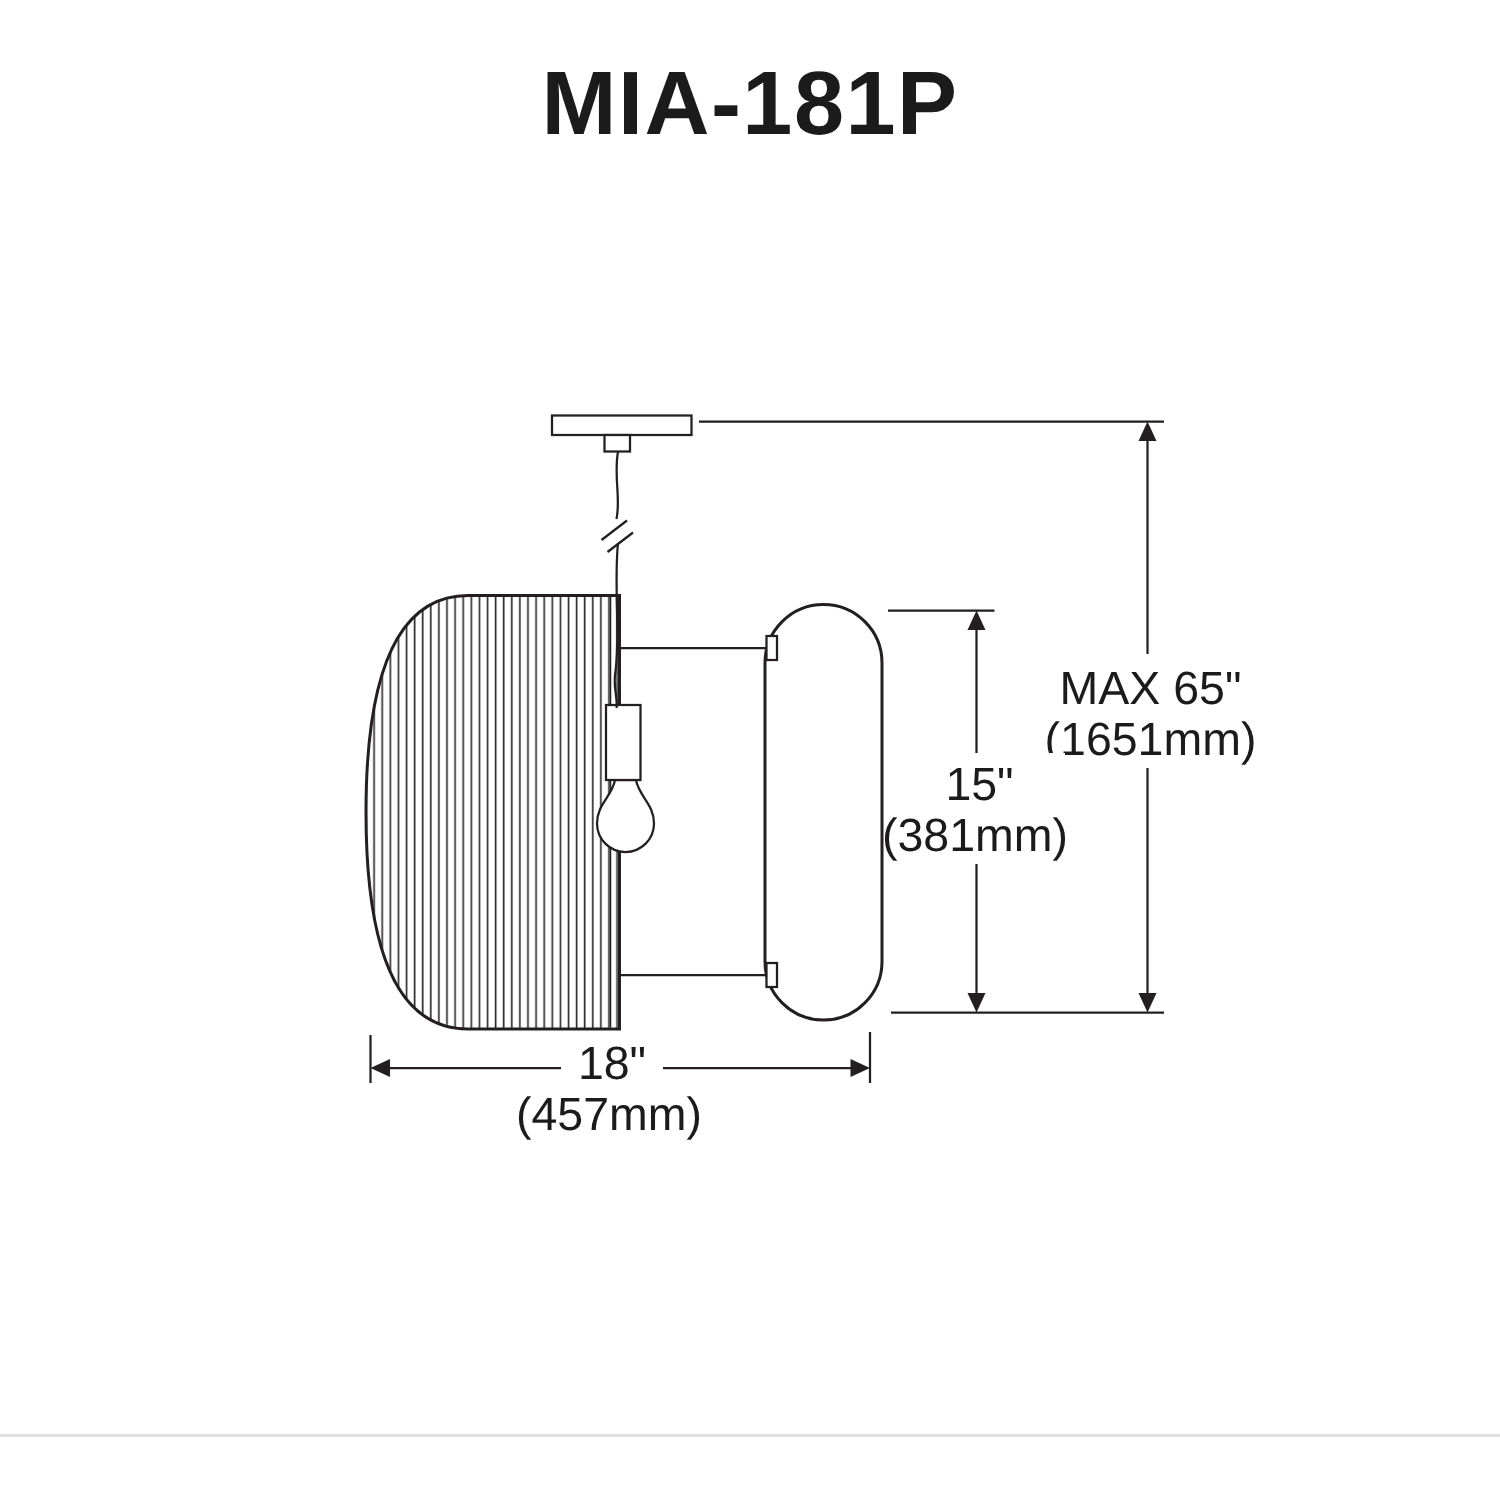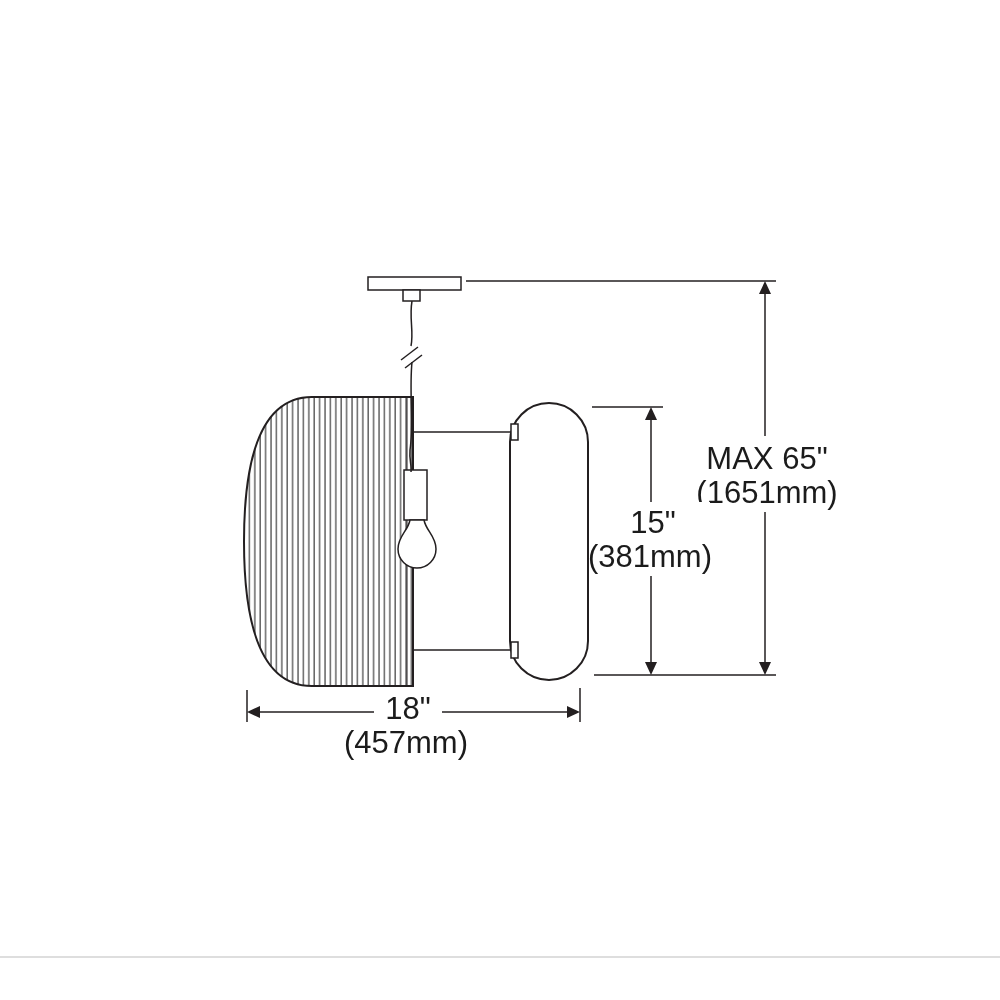--- a/index.html
+++ b/index.html
@@ -44,20 +44,21 @@
     width: 100%;
     height: 0;
     border-top: 2px solid #dedede;
   }
 </style>
 </head>
 <body>
 
 <div class="sheet">
 
+  <h1 class="title">MIA-181P</h1>
 
   <svg class="diagram-svg" width="1000" height="1000" viewBox="0 0 1000 1000">
 
     <defs>
       <pattern id="ribPattern" width="5.4" height="320" patternUnits="userSpaceOnUse">
         <line x1="1" y1="0" x2="1" y2="320" stroke="#2b2b2b" stroke-width="1.1"></line>
       </pattern>
     </defs>
 
     <g stroke="#231f20" fill="none">

